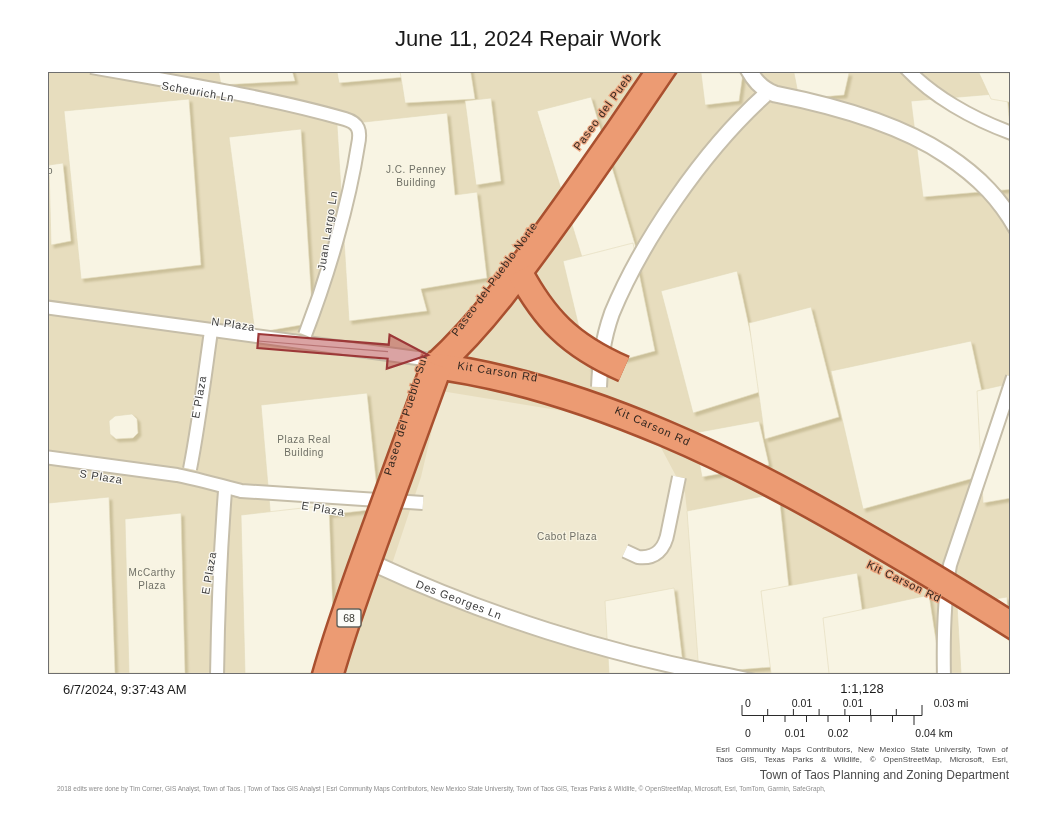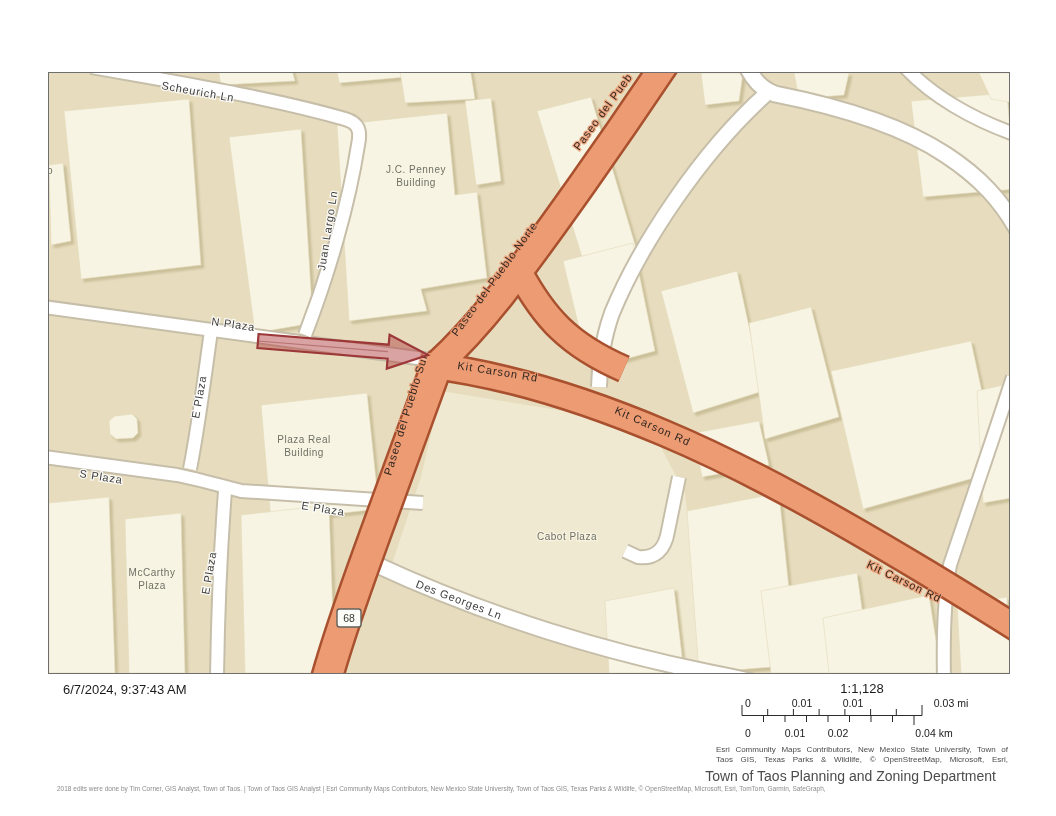--- a/index.html
+++ b/index.html
@@ -5,21 +5,21 @@
   html,body{margin:0;padding:0;background:#ffffff;width:1056px;height:816px;overflow:hidden;
     font-family:"Liberation Sans", sans-serif;}
   .abs{position:absolute;}
   #page{position:relative;width:1056px;height:816px;background:#fff;}
   #title{top:26px;left:0;width:1056px;text-align:center;font-size:22px;color:#1a1a1a;}
   #map-frame{left:48px;top:72px;width:960px;height:600px;border:1px solid #6e6e6e;overflow:hidden;background:#E7DDBE;}
   #timestamp{left:50px;top:682px;font-size:13px;color:#1b1b1b;margin-left:13px;}
   #scalebar{left:738px;top:679px;width:252px;height:66px;}
   #attrib{right:48px;top:745px;width:292px;font-size:8px;line-height:9.6px;color:#4c4c4c;}
   #attrib .jline{text-align:justify;text-align-last:justify;}
-  #dept{right:60px;top:768px;font-size:14px;color:#4c4c4c;}
+  #dept{right:47px;top:768px;font-size:12px;color:#4c4c4c;}
   #credits{left:57px;top:785px;width:960px;font-size:6.5px;color:#8c8c8c;white-space:nowrap;}
   
   .bldg{fill:#F8F4E3;stroke:#E3DABB;stroke-width:0.6;}
   .parcel{fill:#F0E9D1;}
   .wcase{fill:none;stroke:#C6BEA9;stroke-linejoin:round;stroke-linecap:butt;}
   .wfill{fill:none;stroke:#FFFFFF;stroke-linejoin:round;stroke-linecap:butt;}
   .ocase{fill:none;stroke:#A9502F;stroke-linejoin:round;stroke-linecap:butt;}
   .ofill{fill:none;stroke:#EC9B73;stroke-linejoin:round;stroke-linecap:butt;}
   .lbl{font-family:"Liberation Sans",sans-serif;font-size:11px;fill:#3d3d3d;letter-spacing:.8px;
        paint-order:stroke;stroke:rgba(255,255,255,.85);stroke-width:2.5px;}
@@ -28,20 +28,21 @@
   .lbl-b{font-family:"Liberation Sans",sans-serif;font-size:10px;fill:#6f6f66;letter-spacing:.5px;
        text-anchor:middle;paint-order:stroke;stroke:rgba(248,244,227,.85);stroke-width:2.5px;}
   .scaletxt{font-family:"Liberation Sans",sans-serif;font-size:10.5px;fill:#1a1a1a;text-anchor:middle;}
   .ratiotxt{font-family:"Liberation Sans",sans-serif;font-size:13px;fill:#1a1a1a;text-anchor:middle;}
 </style>
 </head>
 <body>
 
 <div id="page">
 
+  <div id="title" class="abs">June 11, 2024 Repair Work</div>
 
   <div id="map-frame" class="abs">
     <svg width="960" height="600" viewBox="0 0 960 600">
       <defs>
         <filter id="bshadow" x="-20%" y="-20%" width="140%" height="140%">
           <feDropShadow dx="3" dy="3" stdDeviation="1" flood-color="#C9BE97" flood-opacity="0.95"></feDropShadow>
         </filter>
       </defs>
 
       <rect x="0" y="0" width="960" height="600" fill="#E7DDBE"></rect>

